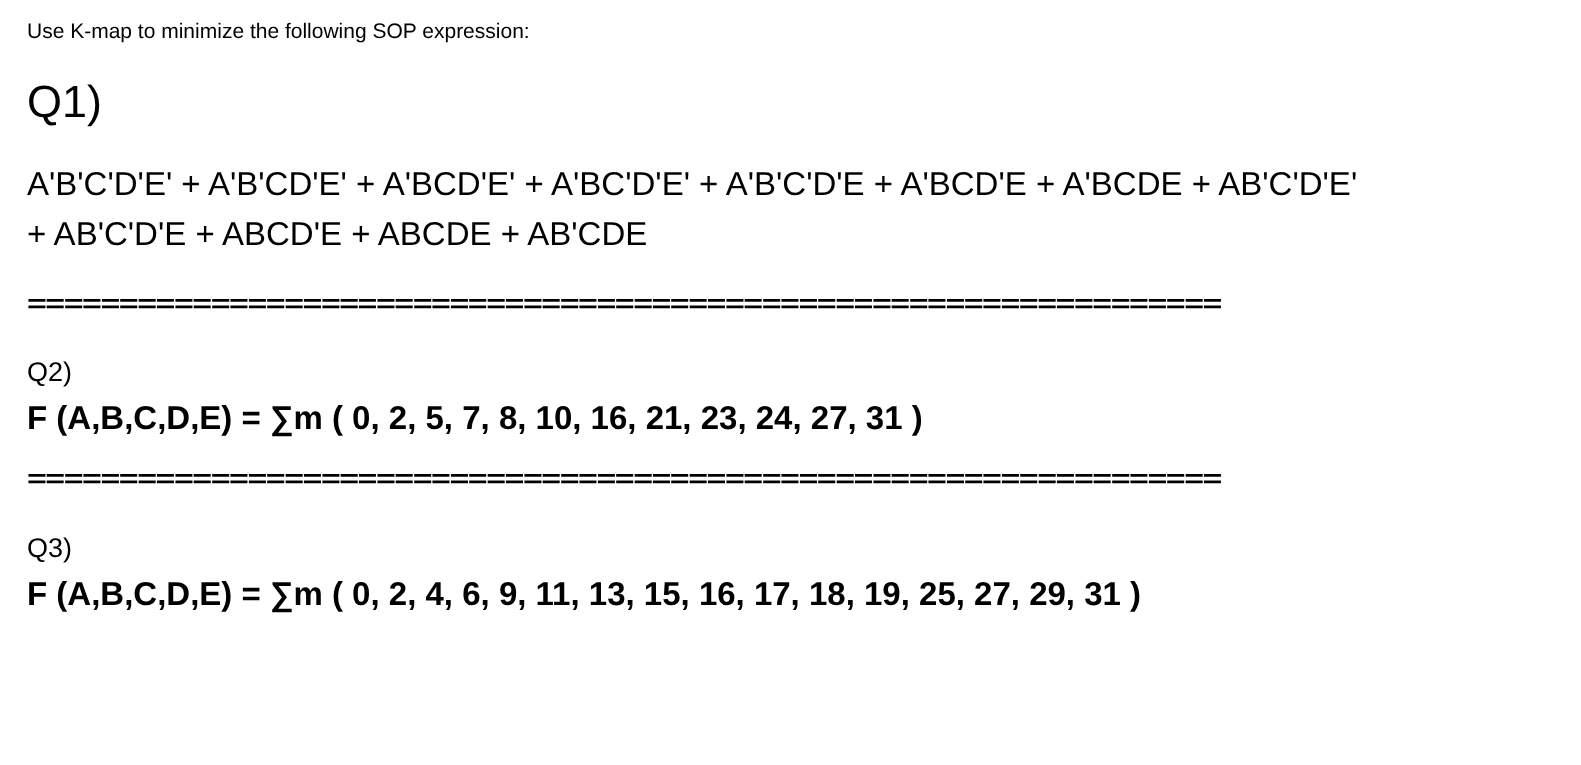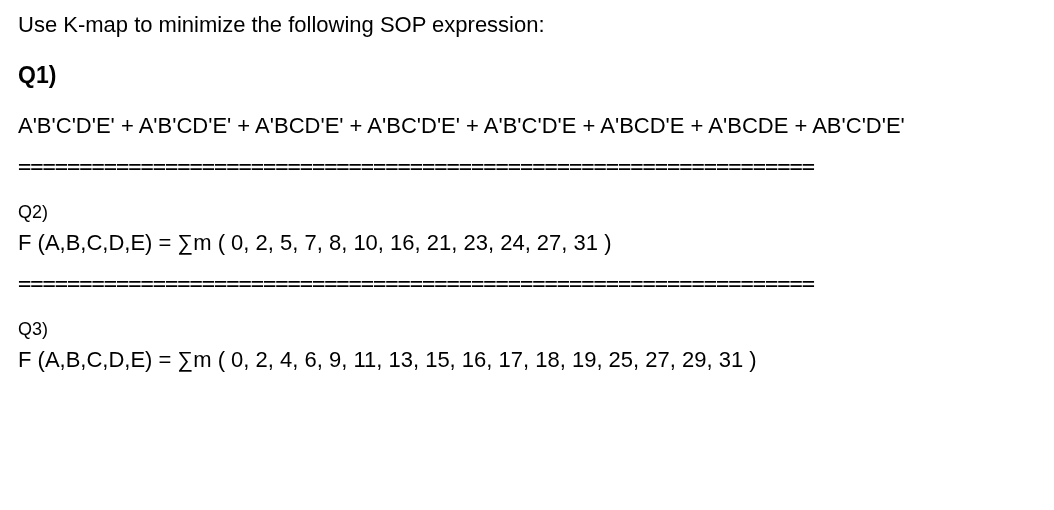--- a/index.html
+++ b/index.html
@@ -8,27 +8,27 @@
       box-sizing: border-box;
     }
     body {
       font-family: Arial, Helvetica, sans-serif;
       background: #ffffff;
       padding: 12px 18px;
       width: 1054px;
       color: #000000;
     }
     .title {
-      font-size: 22px;
+      font-size: 14px;
       font-weight: normal;
       margin-bottom: 24px;
     }
     .question-label {
-      font-size: 23px;
-      font-weight: bold;
+      font-size: 30px;
+      font-weight: normal;
       margin-bottom: 20px;
     }
     .expression {
       font-size: 22px;
       line-height: 1.5;
     }
     .expression-line2 {
       font-size: 22px;
       line-height: 1.5;
       margin-bottom: 18px;
@@ -43,33 +43,35 @@
       overflow: hidden;
     }
     .question-line {
       font-size: 18px;
       line-height: 1.5;
     }
     .func-def {
       font-size: 22px;
       line-height: 1.5;
       margin-bottom: 12px;
+      font-weight: bold;
     }
     .q-block {
       margin-bottom: 4px;
     }
   </style>
 </head>
 <body>
 
 <div class="title">Use K-map to minimize the following SOP expression:</div>
 
 <div class="q-block">
   <div class="question-label">Q1)</div>
   <div class="expression">A'B'C'D'E' + A'B'CD'E' + A'BCD'E' + A'BC'D'E' + A'B'C'D'E + A'BCD'E + A'BCDE + AB'C'D'E'</div>
+  <div class="expression-line2"> + AB'C'D'E + ABCD'E + ABCDE + AB'CDE</div>
 </div>
 
 <div class="separator">=================================================================</div>
 
 <div class="q-block">
   <div class="question-line">Q2)</div>
   <div class="func-def">F (A,B,C,D,E)  =  ∑m  ( 0, 2, 5, 7, 8, 10, 16, 21, 23, 24, 27, 31 )</div>
 </div>
 
 <div class="separator">=================================================================</div>

